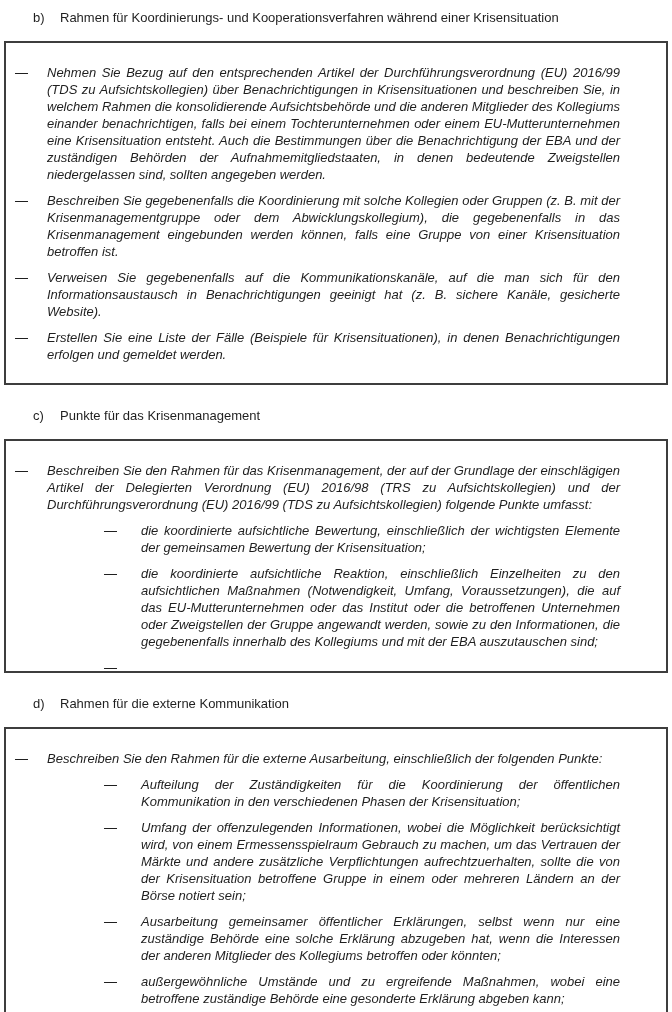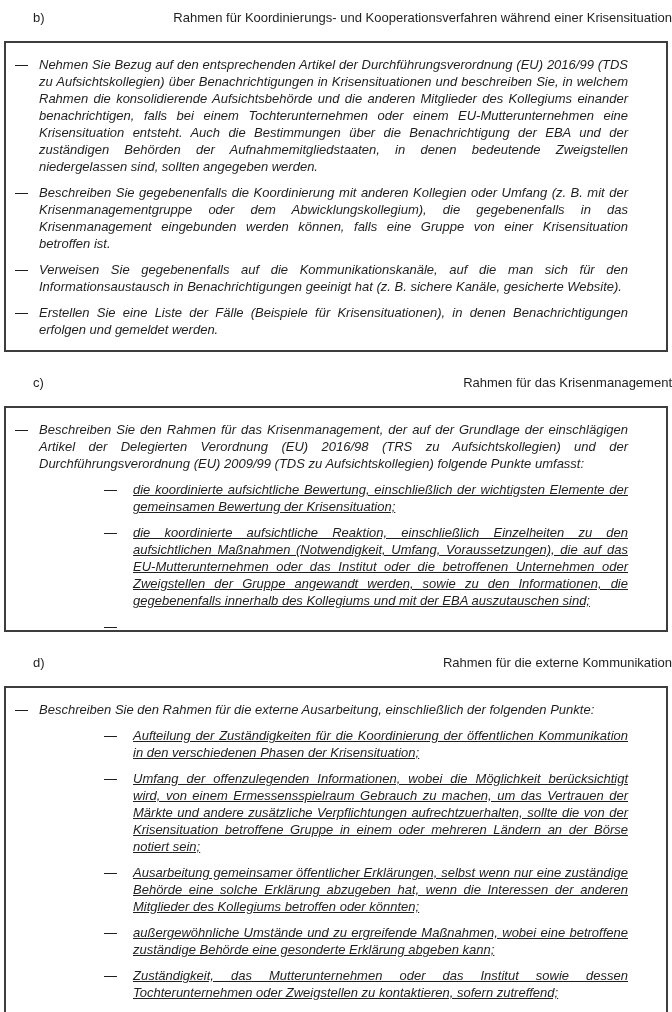--- a/index.html
+++ b/index.html
@@ -19,92 +19,92 @@
   }
   .section { margin: 0; }
   .heading {
     display: flex;
     padding-left: 33px;
     margin: 0 0 15px 0;
     font-style: normal;
     color: #1f1f1f;
   }
   .h-label { width: 27px; flex: 0 0 27px; }
-  .h-title { flex: 1 1 auto; text-align: right; }
+  .h-title { flex: 1 1 auto; }
   .box {
     border: 2px solid #3d3d3d;
     margin: 0 4px 22px 4px;
     padding: 13px 0 12px 0;
     background: #ffffff;
   }
   .item {
     position: relative;
     padding-left: 33px;
     padding-right: 38px;
     font-style: italic;
   }
   .item + .item { margin-top: 9px; }
   .dash {
     position: absolute;
     left: 9px;
     top: 0;
     font-style: italic;
   }
   .txt {
-    margin: 0;
+    margin: 8px;
     text-align: justify;
   }
   .sub {
     position: relative;
     padding-left: 94px;
     margin-top: 9px;
     font-style: italic;
   }
   .sub > .dash { left: 65px; }
-  .sub > .txt { text-align: justify; text-decoration: underline; }
+  .sub > .txt { text-align: justify; }
 </style>
 </head>
 <body>
 
 <div>
 
   <div class="section">
     <div class="heading">
       <span class="h-label">b)</span>
       <span class="h-title">Rahmen für Koordinierungs- und Kooperationsverfahren während einer Krisensituation</span>
     </div>
     <div class="box">
       <div class="item">
         <span class="dash">—</span>
         <p class="txt">Nehmen Sie Bezug auf den entsprechenden Artikel der Durchführungsverordnung (EU) 2016/99 (TDS zu Aufsichtskollegien) über Benachrichtigungen in Krisensituationen und beschreiben Sie, in welchem Rahmen die konsolidierende Aufsichtsbehörde und die anderen Mitglieder des Kollegiums einander benachrichtigen, falls bei einem Tochterunternehmen oder einem EU-Mutterunternehmen eine Krisensituation entsteht. Auch die Bestimmungen über die Benachrichtigung der EBA und der zuständigen Behörden der Aufnahmemitgliedstaaten, in denen bedeutende Zweigstellen niedergelassen sind, sollten angegeben werden.</p>
       </div>
       <div class="item">
         <span class="dash">—</span>
-        <p class="txt">Beschreiben Sie gegebenenfalls die Koordinierung mit anderen Kollegien oder Umfang (z. B. mit der Krisenmanagementgruppe oder dem Abwicklungskollegium), die gegebenenfalls in das Krisenmanagement eingebunden werden können, falls eine Gruppe von einer Krisensituation betroffen ist.</p>
+        <p class="txt">Beschreiben Sie gegebenenfalls die Koordinierung mit solche Kollegien oder Gruppen (z. B. mit der Krisenmanagementgruppe oder dem Abwicklungskollegium), die gegebenenfalls in das Krisenmanagement eingebunden werden können, falls eine Gruppe von einer Krisensituation betroffen ist.</p>
       </div>
       <div class="item">
         <span class="dash">—</span>
         <p class="txt">Verweisen Sie gegebenenfalls auf die Kommunikationskanäle, auf die man sich für den Informationsaustausch in Benachrichtigungen geeinigt hat (z. B. sichere Kanäle, gesicherte Website).</p>
       </div>
       <div class="item">
         <span class="dash">—</span>
         <p class="txt">Erstellen Sie eine Liste der Fälle (Beispiele für Krisensituationen), in denen Benachrichtigungen erfolgen und gemeldet werden.</p>
       </div>
     </div>
   </div>
 
   <div class="section">
     <div class="heading">
       <span class="h-label">c)</span>
-      <span class="h-title">Rahmen für das Krisenmanagement</span>
+      <span class="h-title">Punkte für das Krisenmanagement</span>
     </div>
     <div class="box">
       <div class="item">
         <span class="dash">—</span>
-        <p class="txt">Beschreiben Sie den Rahmen für das Krisenmanagement, der auf der Grundlage der einschlägigen Artikel der Delegierten Verordnung (EU) 2016/98 (TRS zu Aufsichtskollegien) und der Durchführungsverordnung (EU) 2009/99 (TDS zu Aufsichtskollegien) folgende Punkte umfasst:</p>
+        <p class="txt">Beschreiben Sie den Rahmen für das Krisenmanagement, der auf der Grundlage der einschlägigen Artikel der Delegierten Verordnung (EU) 2016/98 (TRS zu Aufsichtskollegien) und der Durchführungsverordnung (EU) 2016/99 (TDS zu Aufsichtskollegien) folgende Punkte umfasst:</p>
         <div class="sub">
           <span class="dash">—</span>
           <p class="txt">die koordinierte aufsichtliche Bewertung, einschließlich der wichtigsten Elemente der gemeinsamen Bewertung der Krisensituation;</p>
         </div>
         <div class="sub">
           <span class="dash">—</span>
           <p class="txt">die koordinierte aufsichtliche Reaktion, einschließlich Einzelheiten zu den aufsichtlichen Maßnahmen (Notwendigkeit, Umfang, Voraussetzungen), die auf das EU-Mutterunternehmen oder das Institut oder die betroffenen Unternehmen oder Zweigstellen der Gruppe angewandt werden, sowie zu den Informationen, die gegebenenfalls innerhalb des Kollegiums und mit der EBA auszutauschen sind;</p>
         </div>
         <div class="sub">
           <span class="dash">—</span>

